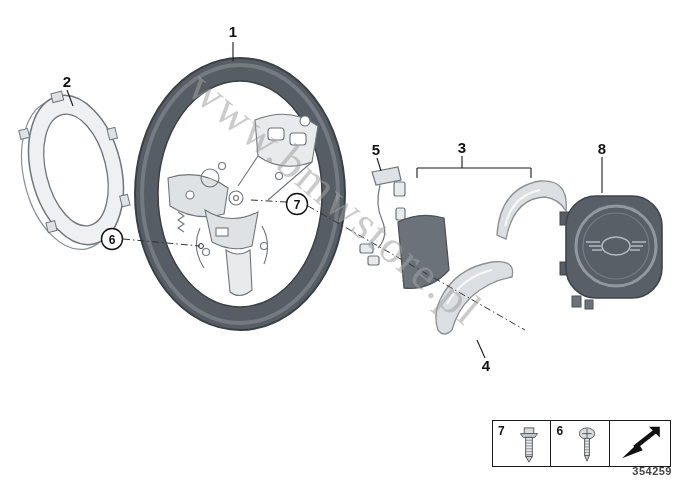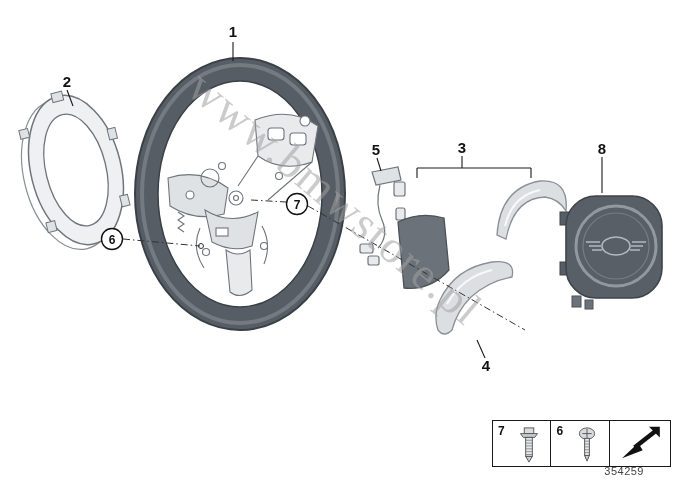--- a/index.html
+++ b/index.html
@@ -14,22 +14,22 @@
     position:relative;margin-left:-1.6px;
   }
   .legend-cell:first-child{margin-left:0;}
   .legend-cell .num{
     position:absolute;top:3px;left:5px;font-size:12px;font-weight:bold;color:#111;
   }
   .legend-cell .screw{position:absolute;right:9px;top:5px;}
   .legend-cell.arrow-cell{width:60px;}
   .legend-cell .arrow-glyph{position:absolute;left:7px;top:4px;}
   .diagram-id{
-    position:absolute;left:568px;top:465px;width:76px;text-align:right;
-    font-size:11px;color:#444;letter-spacing:.5px;
+    position:absolute;left:596px;top:465px;width:76px;text-align:right;
+    font-size:11px;color:#444;letter-spacing:.5px;font-weight:bold;
   }
 </style>
 </head>
 <body>
 
 <div class="stage">
 
   <svg class="diagram-svg" width="686" height="484" viewBox="0 0 686 484">
 
     <g>

